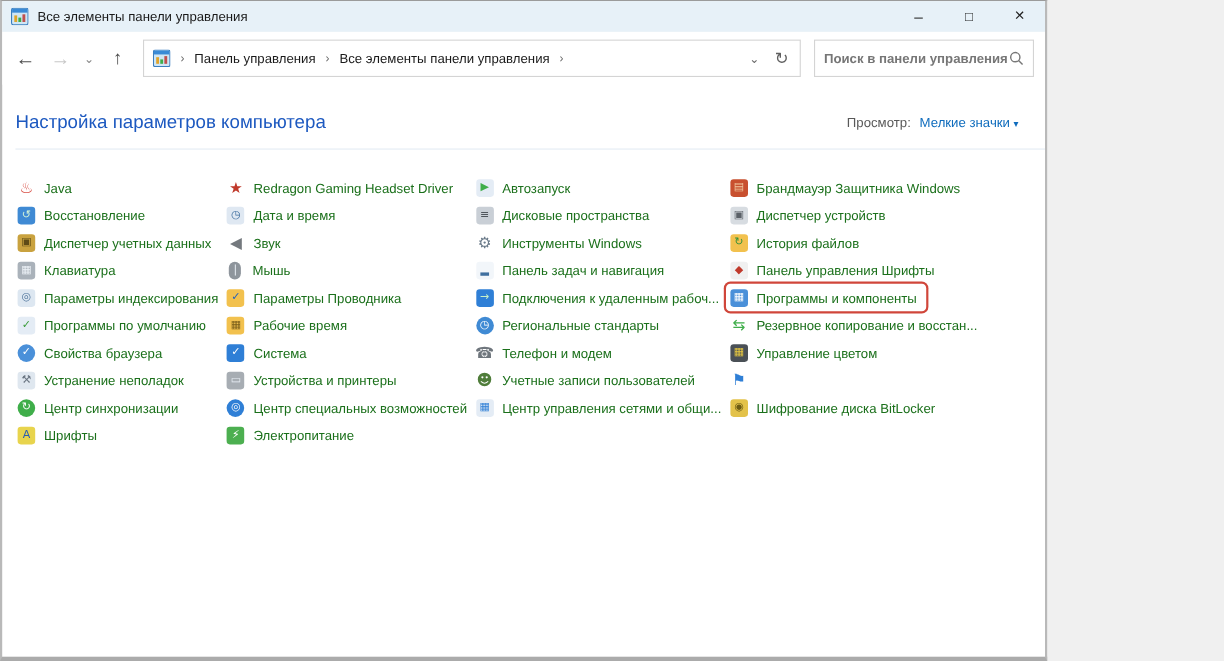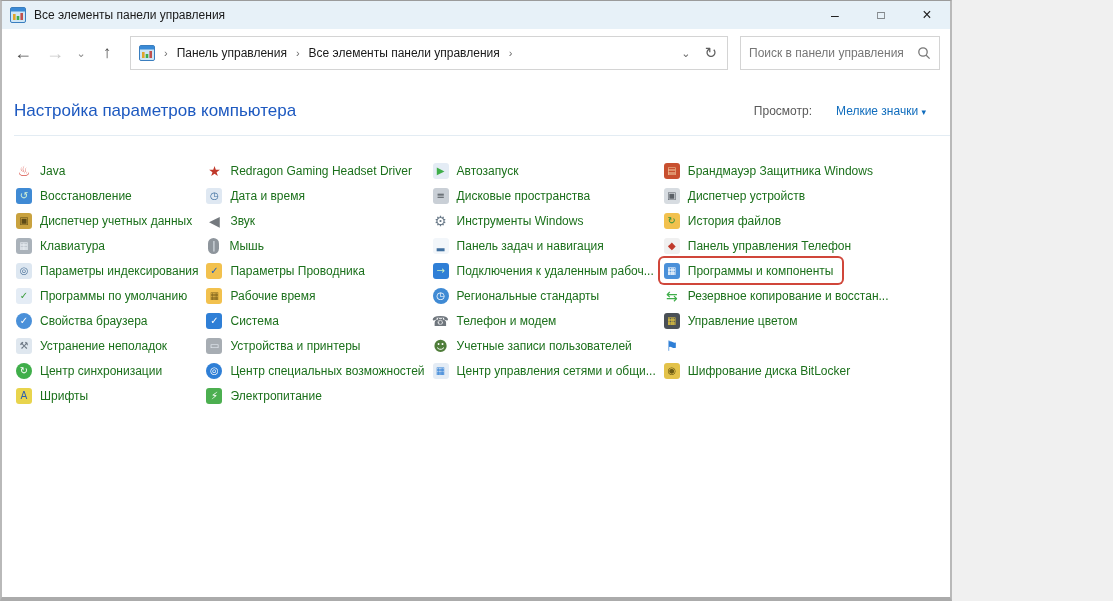--- a/index.html
+++ b/index.html
@@ -29,27 +29,27 @@
   .nav .up   { font-size:17px; width:30px; color:#4a4a4a; }
   .addressbar { flex:1; height:34px; border:1px solid #d4d4d4; margin:0 12px 0 8px;
     display:flex; align-items:center; padding:0 6px 0 8px; background:#fff; }
   .crumbs { display:flex; align-items:center; gap:9px; font-size:12px; color:#1a1a1a; flex:1; }
   .crumb-sep { color:#6a6a6a; font-size:11px; }
   .addr-right { display:flex; align-items:center; gap:14px; color:#6a6a6a; padding-right:4px; }
   .addr-right .chev { font-size:11px; }
   .addr-right .refresh { font-size:15px; color:#5f5f5f; }
   .searchbox { width:200px; height:34px; border:1px solid #d4d4d4; display:flex; align-items:center; padding:0 8px; }
   .searchbox input { flex:1; border:none; outline:none; font-size:12px; color:#333;
-    font-family:"Liberation Sans","DejaVu Sans",sans-serif; min-width:0; }
+    font-family:"Liberation Sans","DejaVu Sans",sans-serif; min-width:0;font-weight:bold; }
   .searchbox input::placeholder { color:#767676; }
   
   .content { padding:0; }
   .page-head { display:flex; align-items:center; padding:24px 24px 0 12px; }
   .page-title { font-size:17px; color:#1d59c0; flex:1; }
-  .view-ctl { font-size:12px; display:flex; gap:24px; align-items:center; }
+  .view-ctl { font-size:12px; display:flex; gap:8px; align-items:center; }
   .view-label { color:#595959; }
   .view-value { color:#0f6cbd; }
   .sep { height:1px; background:#e3ecf3; margin:14px 0 0 12px; }
   .items-grid { display:flex; padding:22px 0 0 14px; }
   .col { width:238px; display:flex; flex-direction:column; }
   .col:last-child { width:380px; }
   .item { height:25px; display:flex; align-items:center; gap:8px; width:fit-content;
     padding:0 8px 0 4px; margin-left:-4px; border-radius:4px; cursor:default; }
   .item.hl { box-shadow:0 0 0 2px #d0463a; }
   .ic { width:16px; height:16px; border-radius:3px; display:inline-flex; align-items:center;
@@ -266,21 +266,21 @@
           <div class="item">
             <span class="ic box" style="background: rgb(215, 220, 225); color: rgb(90, 96, 103);">▣</span>
             <span class="lbl">Диспетчер устройств</span>
           </div>
           <div class="item">
             <span class="ic box" style="background: rgb(242, 193, 78); color: rgb(47, 143, 58);">↻</span>
             <span class="lbl">История файлов</span>
           </div>
           <div class="item">
             <span class="ic box" style="background: rgb(240, 240, 240); color: rgb(192, 57, 43);">◆</span>
-            <span class="lbl">Панель управления Телефон</span>
+            <span class="lbl">Панель управления Шрифты</span>
           </div>
           <div class="item hl">
             <span class="ic box" style="background: rgb(74, 144, 217); color: rgb(255, 255, 255);">▦</span>
             <span class="lbl">Программы и компоненты</span>
           </div>
           <div class="item">
             <span class="ic plain" style="color: rgb(63, 174, 74);">⇆</span>
             <span class="lbl">Резервное копирование и восстан...</span>
           </div>
           <div class="item">

